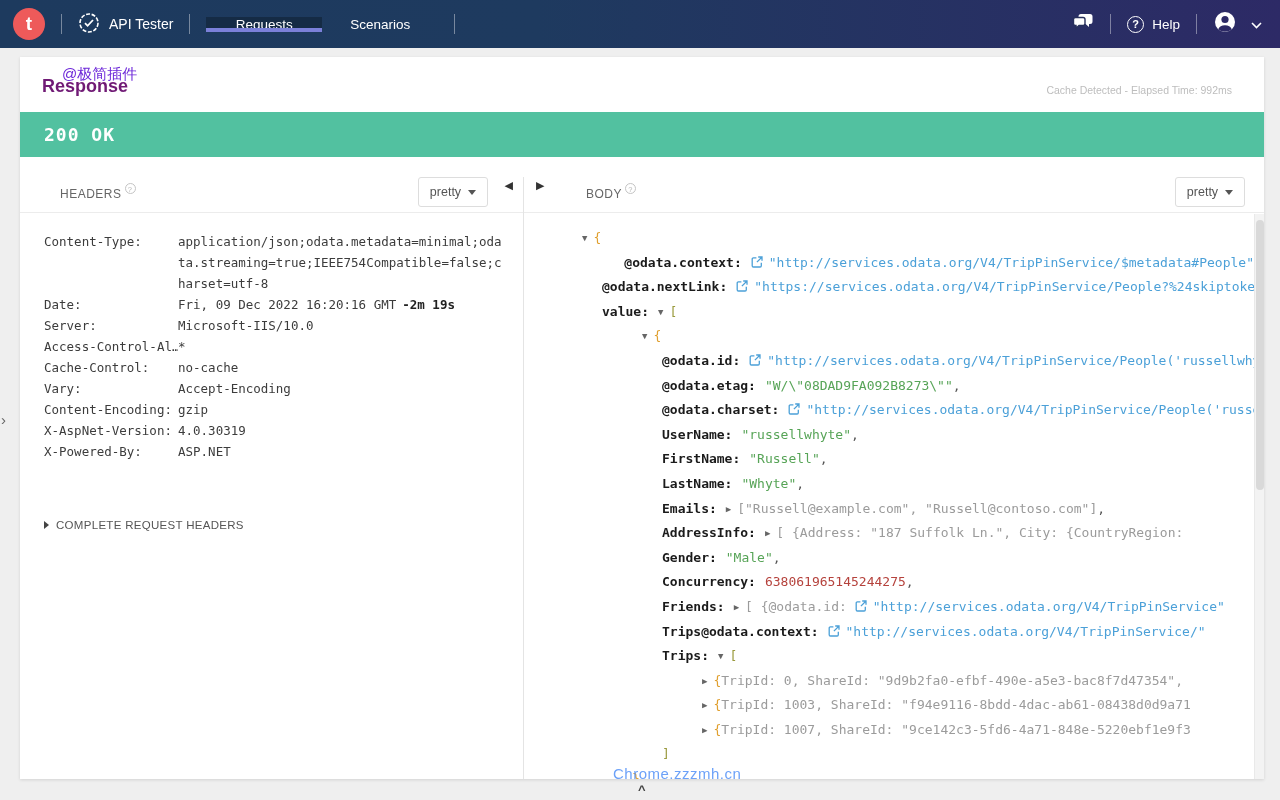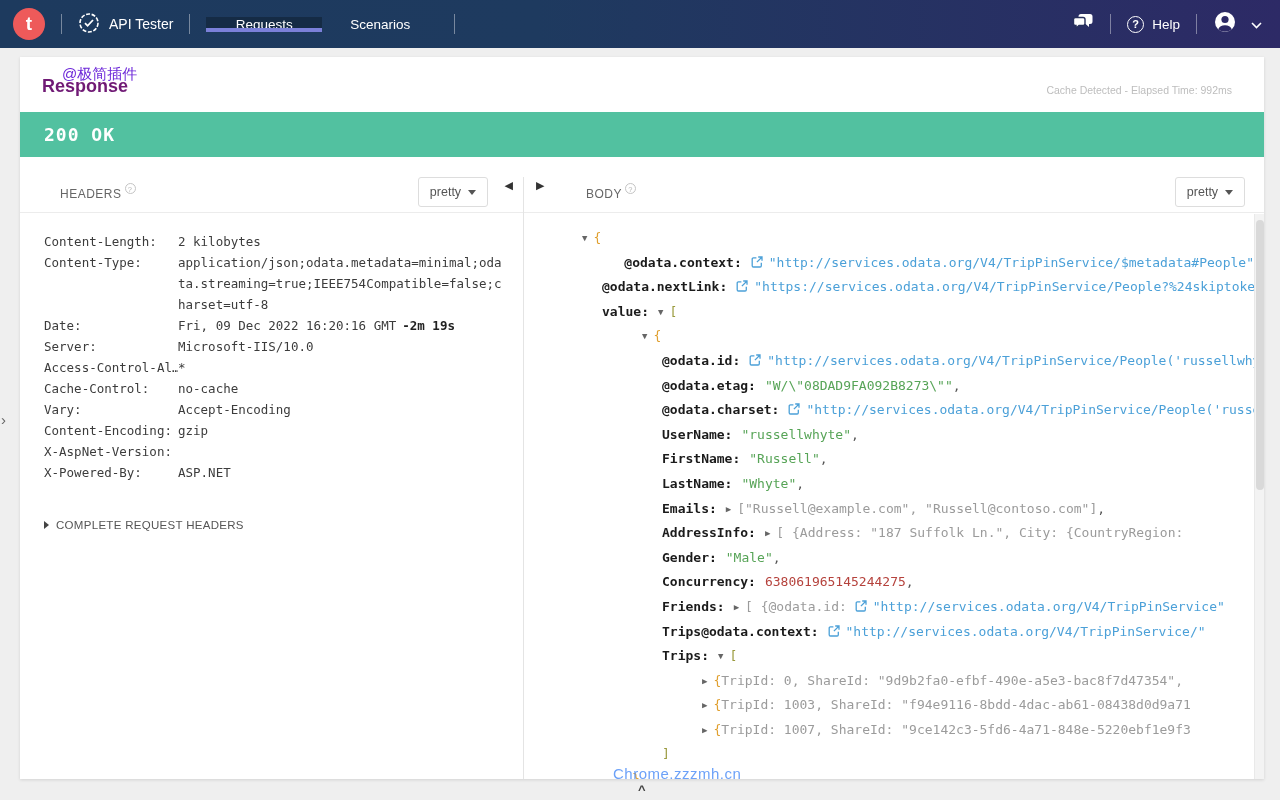--- a/index.html
+++ b/index.html
@@ -174,24 +174,20 @@
         <span>BODY</span><span class="qsup">?</span>
       </div>
       <div class="pretty-btn" style="right:19px;">
         <span>pretty</span>
         <span class="caret"></span>
       </div>
     </div>
 
     <div class="hdr-rows" id="headers-rows">
         <div class="hrow">
-          <span class="hkey">Content-Length:</span>
-          <span class="hval">2 kilobytes</span>
-        </div>
-        <div class="hrow">
           <span class="hkey">Content-Type:</span>
           <span class="hval">application/json;odata.metadata=minimal;odata.streaming=true;IEEE754Compatible=false;charset=utf-8</span>
         </div>
         <div class="hrow">
           <span class="hkey">Date:</span>
           <span class="hval">Fri, 09 Dec 2022 16:20:16 GMT<span class="hextra">-2m 19s</span></span>
         </div>
         <div class="hrow">
           <span class="hkey">Server:</span>
           <span class="hval">Microsoft-IIS/10.0</span>
@@ -207,20 +203,21 @@
         <div class="hrow">
           <span class="hkey">Vary:</span>
           <span class="hval">Accept-Encoding</span>
         </div>
         <div class="hrow">
           <span class="hkey">Content-Encoding:</span>
           <span class="hval">gzip</span>
         </div>
         <div class="hrow">
           <span class="hkey">X-AspNet-Version:</span>
+          <span class="hval">4.0.30319</span>
         </div>
         <div class="hrow">
           <span class="hkey">X-Powered-By:</span>
           <span class="hval">ASP.NET</span>
         </div>
       </div>
     <div class="complete-toggle">
       <span class="tri-right"></span>
       <span>COMPLETE REQUEST HEADERS</span>
     </div>

